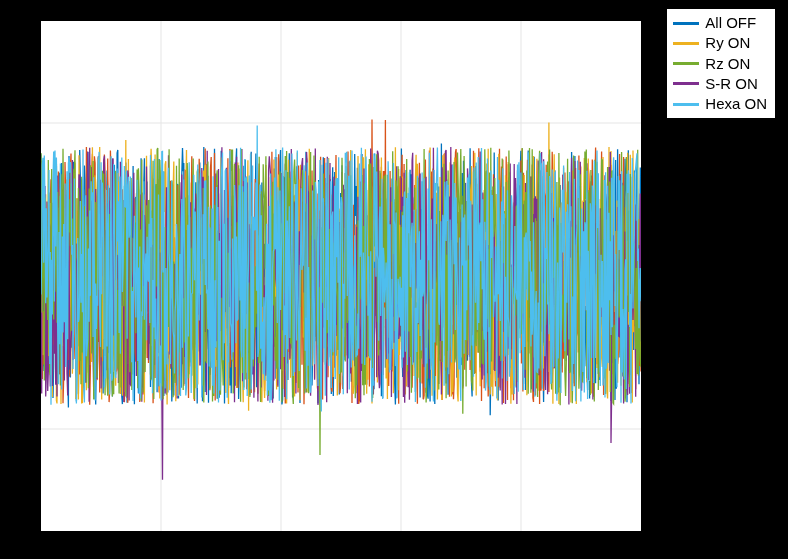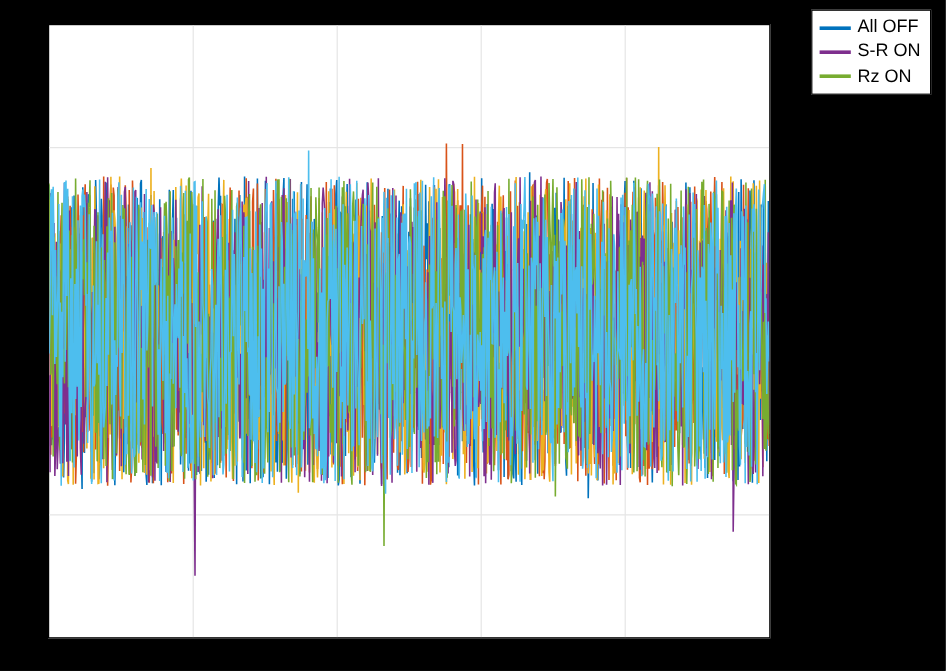--- a/index.html
+++ b/index.html
@@ -37,21 +37,29 @@
         </g>
     </svg>
   </div>
 
   <div class="legend">
     <div class="legend-row">
       <span class="swatch" style="background:#0072BD"></span>
       <span>All OFF</span>
     </div>
     <div class="legend-row">
-      <span class="swatch" style="background:#7E2F8E"></span>
-      <span>S-R ON</span>
+      <span class="swatch" style="background:#EDB120"></span>
+      <span>Ry ON</span>
     </div>
     <div class="legend-row">
       <span class="swatch" style="background:#77AC30"></span>
       <span>Rz ON</span>
     </div>
+    <div class="legend-row">
+      <span class="swatch" style="background:#7E2F8E"></span>
+      <span>S-R ON</span>
+    </div>
+    <div class="legend-row">
+      <span class="swatch" style="background:#4DBEEE"></span>
+      <span>Hexa ON</span>
+    </div>
   </div>
 </div>
 
 </body></html>

